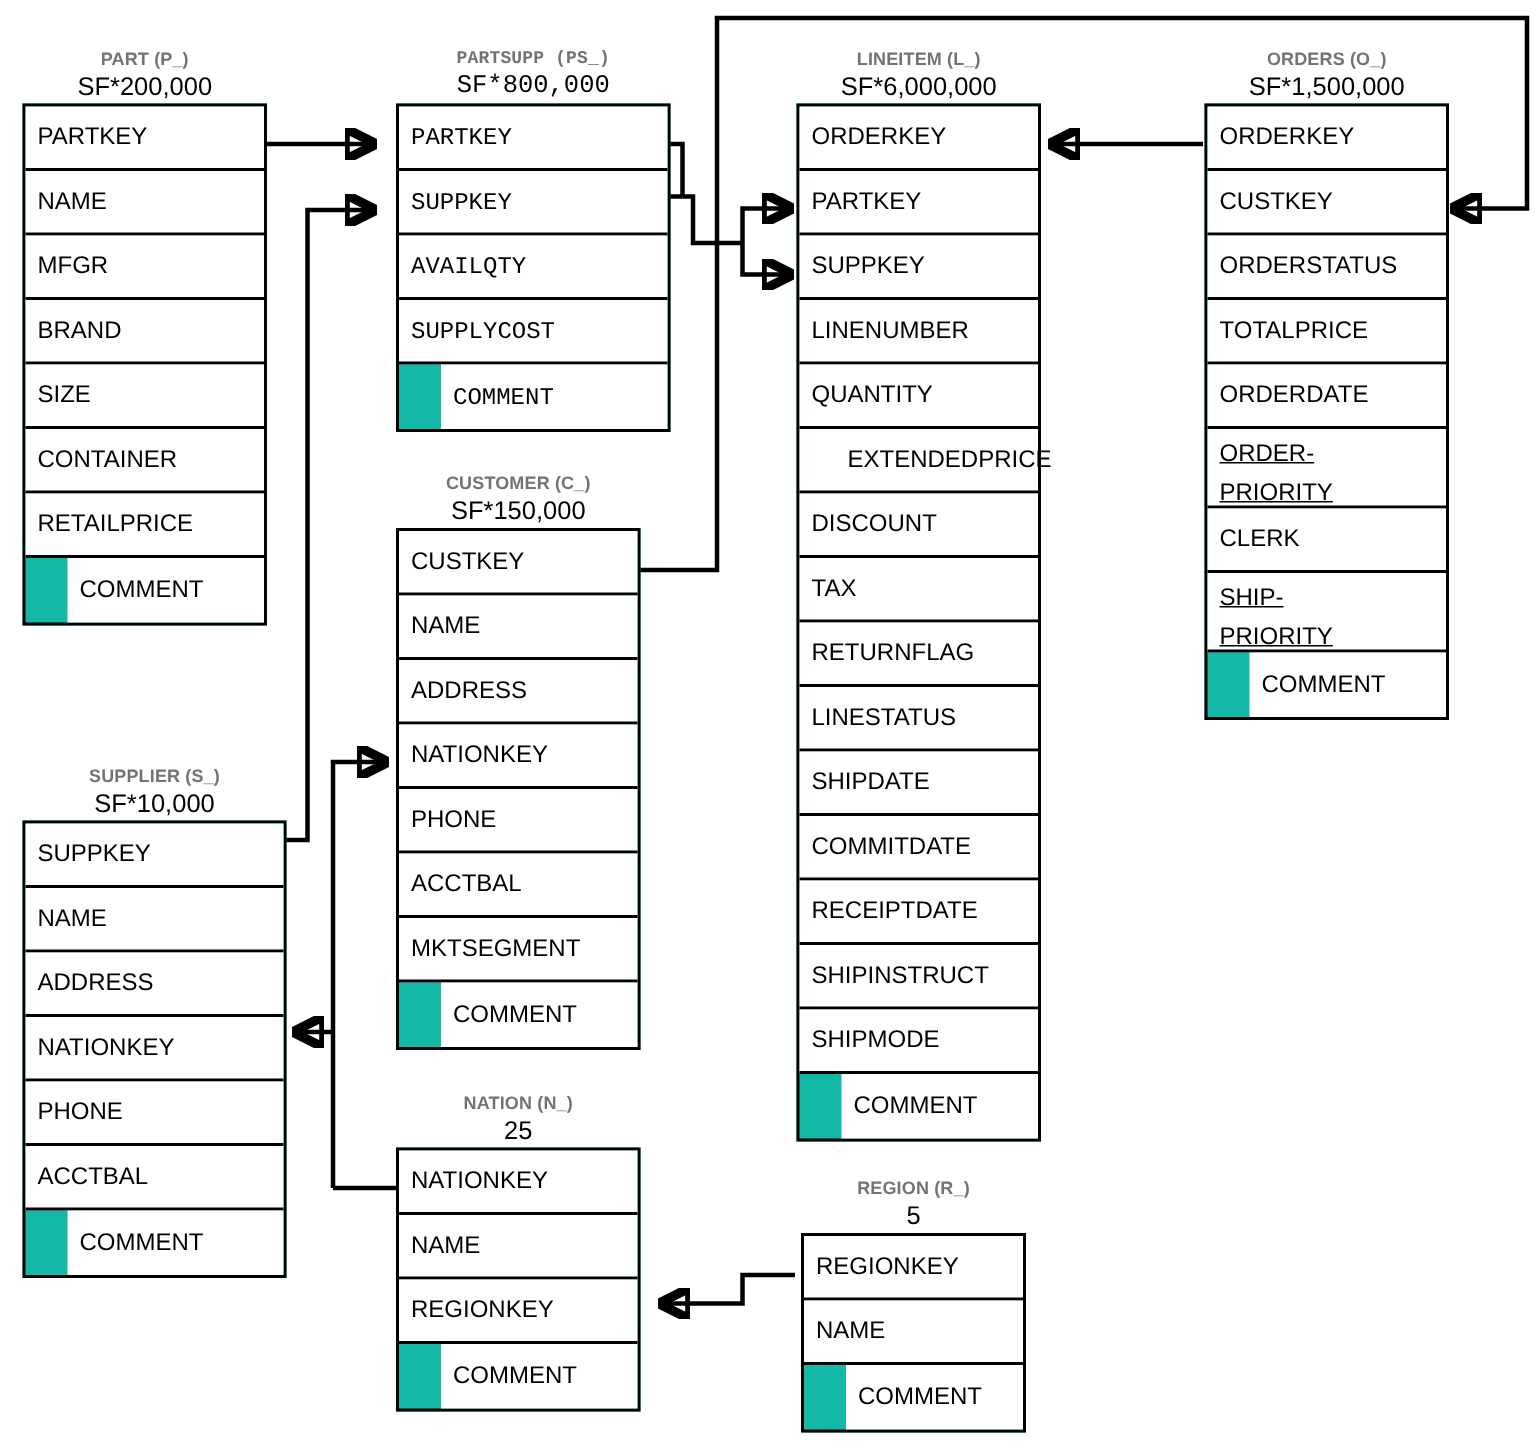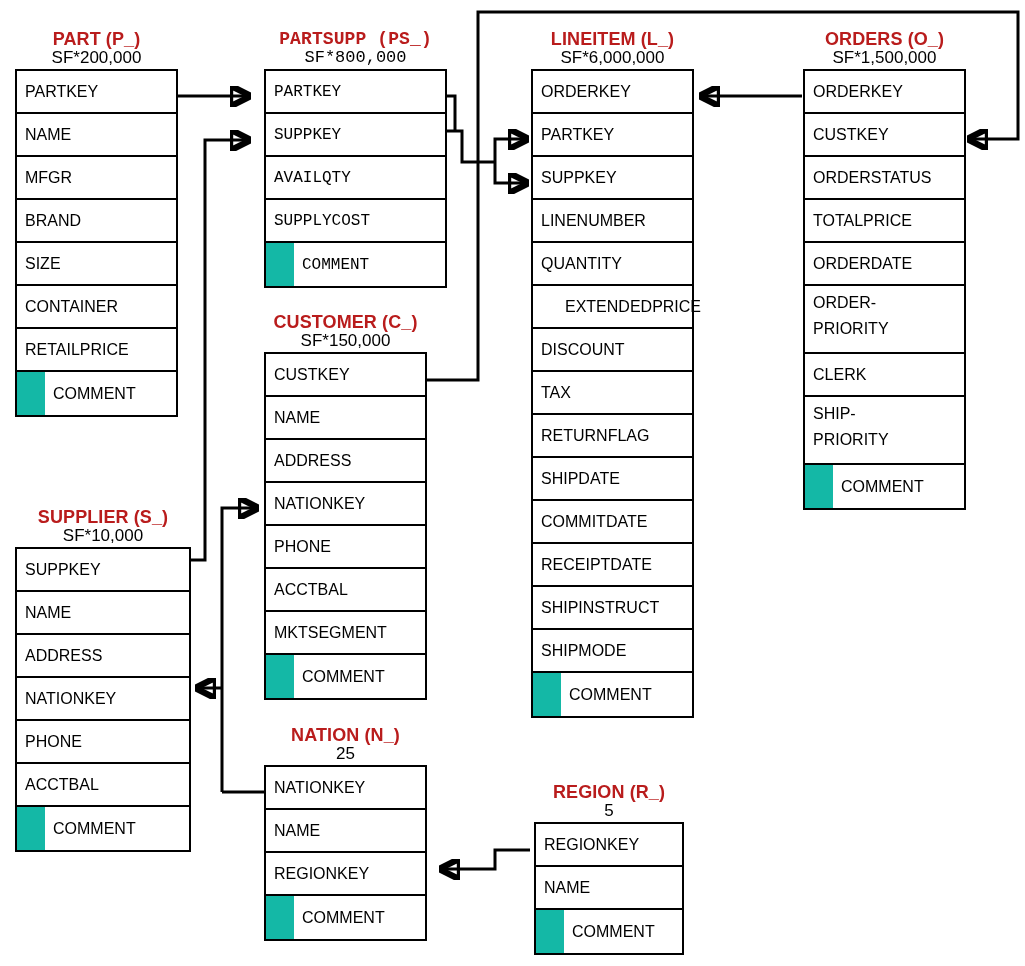--- a/index.html
+++ b/index.html
@@ -1,42 +1,42 @@
 <!DOCTYPE html>
 <html><head>
 <meta charset="utf-8">
 <style>
   html,body{margin:0;padding:0;background:#fff;}
   body{font-family:"Liberation Sans", sans-serif;}
   #canvas{position:relative;width:1025px;height:966px;overflow:hidden;background:#fff;}
 
   .entity{position:absolute;}
   .entity-title{
-    text-align:center;font-weight:bold;font-size:18px;color:#b91c1c;
+    text-align:center;font-weight:bold;font-size:12px;color:#737373;
     line-height:19px;letter-spacing:0.1px;white-space:nowrap;
   }
   .entity-card{
     text-align:center;font-size:17px;color:#000;line-height:18px;white-space:nowrap;
   }
   .entity-box{
     border:2.5px solid #000;background:#14b8a6;box-sizing:border-box;
     margin-top:2px;
   }
   .field{
     border-bottom:2.5px solid #000;box-sizing:border-box;
     display:flex;align-items:center;
     padding-left:8px;
     font-size:16px;color:#000;
     height:43px;
     background:#fff;
     white-space:nowrap;
   }
   .field:last-child{border-bottom:none;margin-left:28px;}
   .field.two-line{
-    height:68px;display:block;padding-top:4px;line-height:26px;
+    height:53px;display:block;padding-top:4px;line-height:26px;text-decoration:underline;
   }
   .field.clip{overflow:visible;padding-left:32px;}
 
   svg#wires{position:absolute;left:0;top:0;width:1025px;height:966px;pointer-events:none;}
   svg#wires path, svg#wires line{stroke:#000;stroke-width:3;fill:none;}
 </style>
 </head>
 <body>
 
 <div id="canvas">
@@ -102,20 +102,21 @@
     <div class="entity-box">
       <div class="field">ORDERKEY</div>
       <div class="field">PARTKEY</div>
       <div class="field">SUPPKEY</div>
       <div class="field">LINENUMBER</div>
       <div class="field">QUANTITY</div>
       <div class="field clip">EXTENDEDPRICE</div>
       <div class="field">DISCOUNT</div>
       <div class="field">TAX</div>
       <div class="field">RETURNFLAG</div>
+      <div class="field">LINESTATUS</div>
       <div class="field">SHIPDATE</div>
       <div class="field">COMMITDATE</div>
       <div class="field">RECEIPTDATE</div>
       <div class="field">SHIPINSTRUCT</div>
       <div class="field">SHIPMODE</div>
       <div class="field">COMMENT</div>
     </div>
   </div>
 
   <div class="entity" style="left:803px; top:30px; width:163px;">

